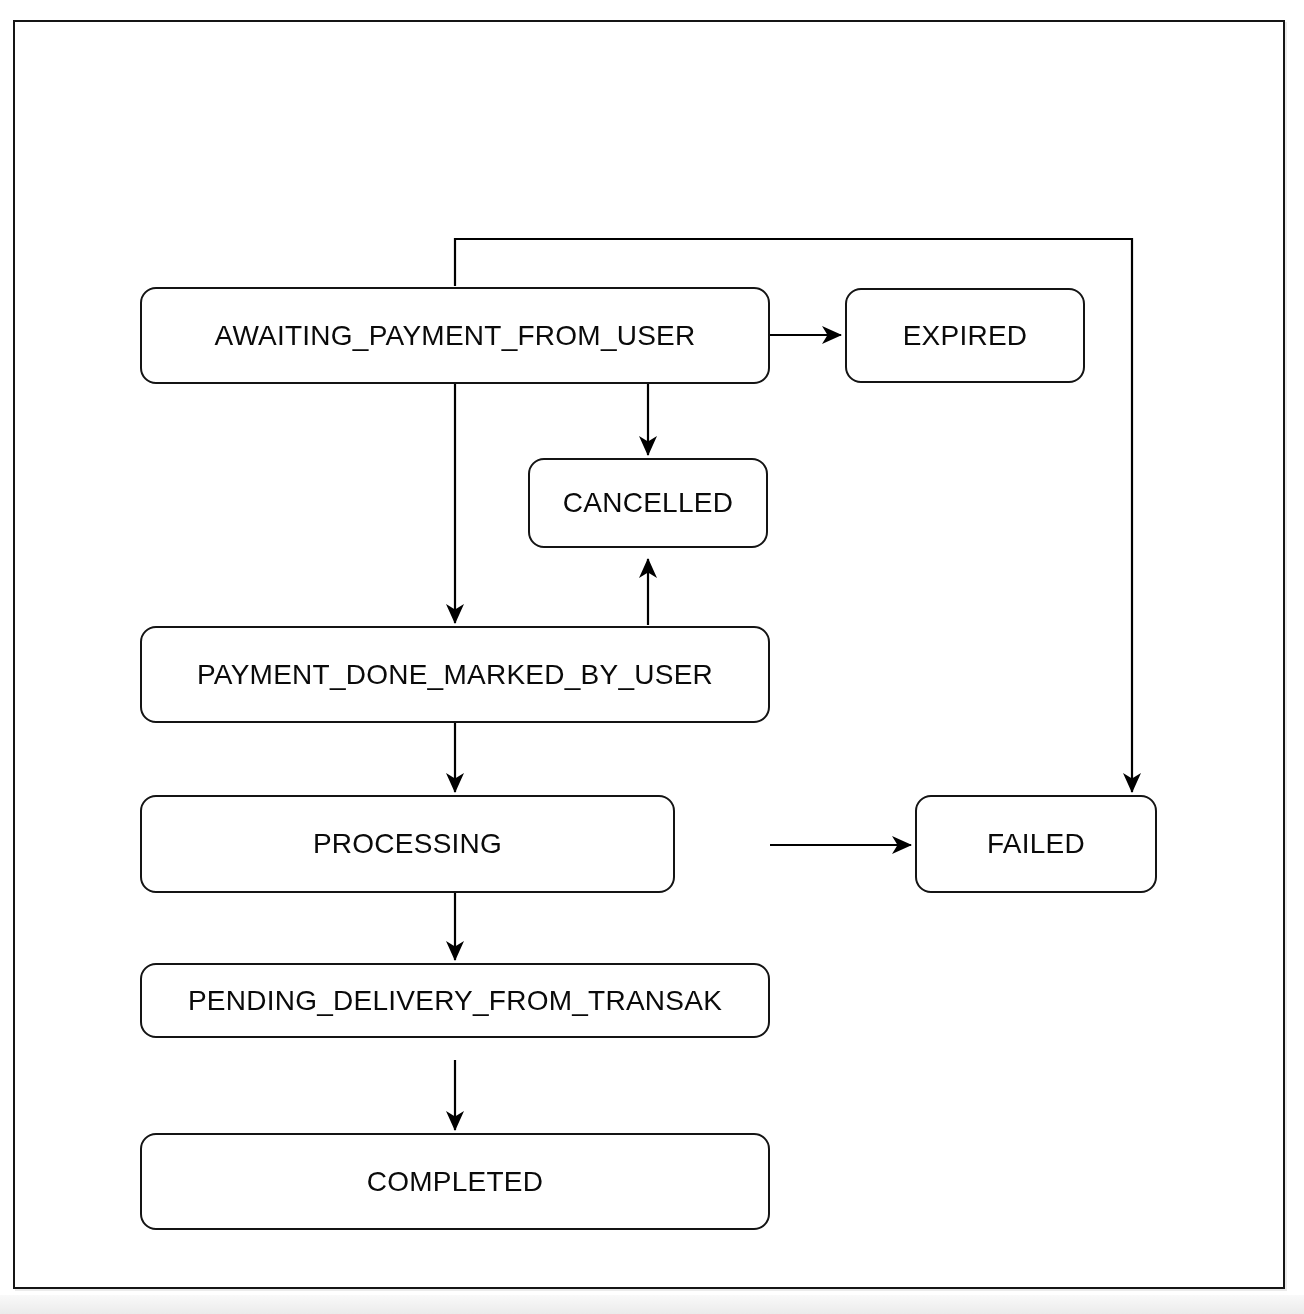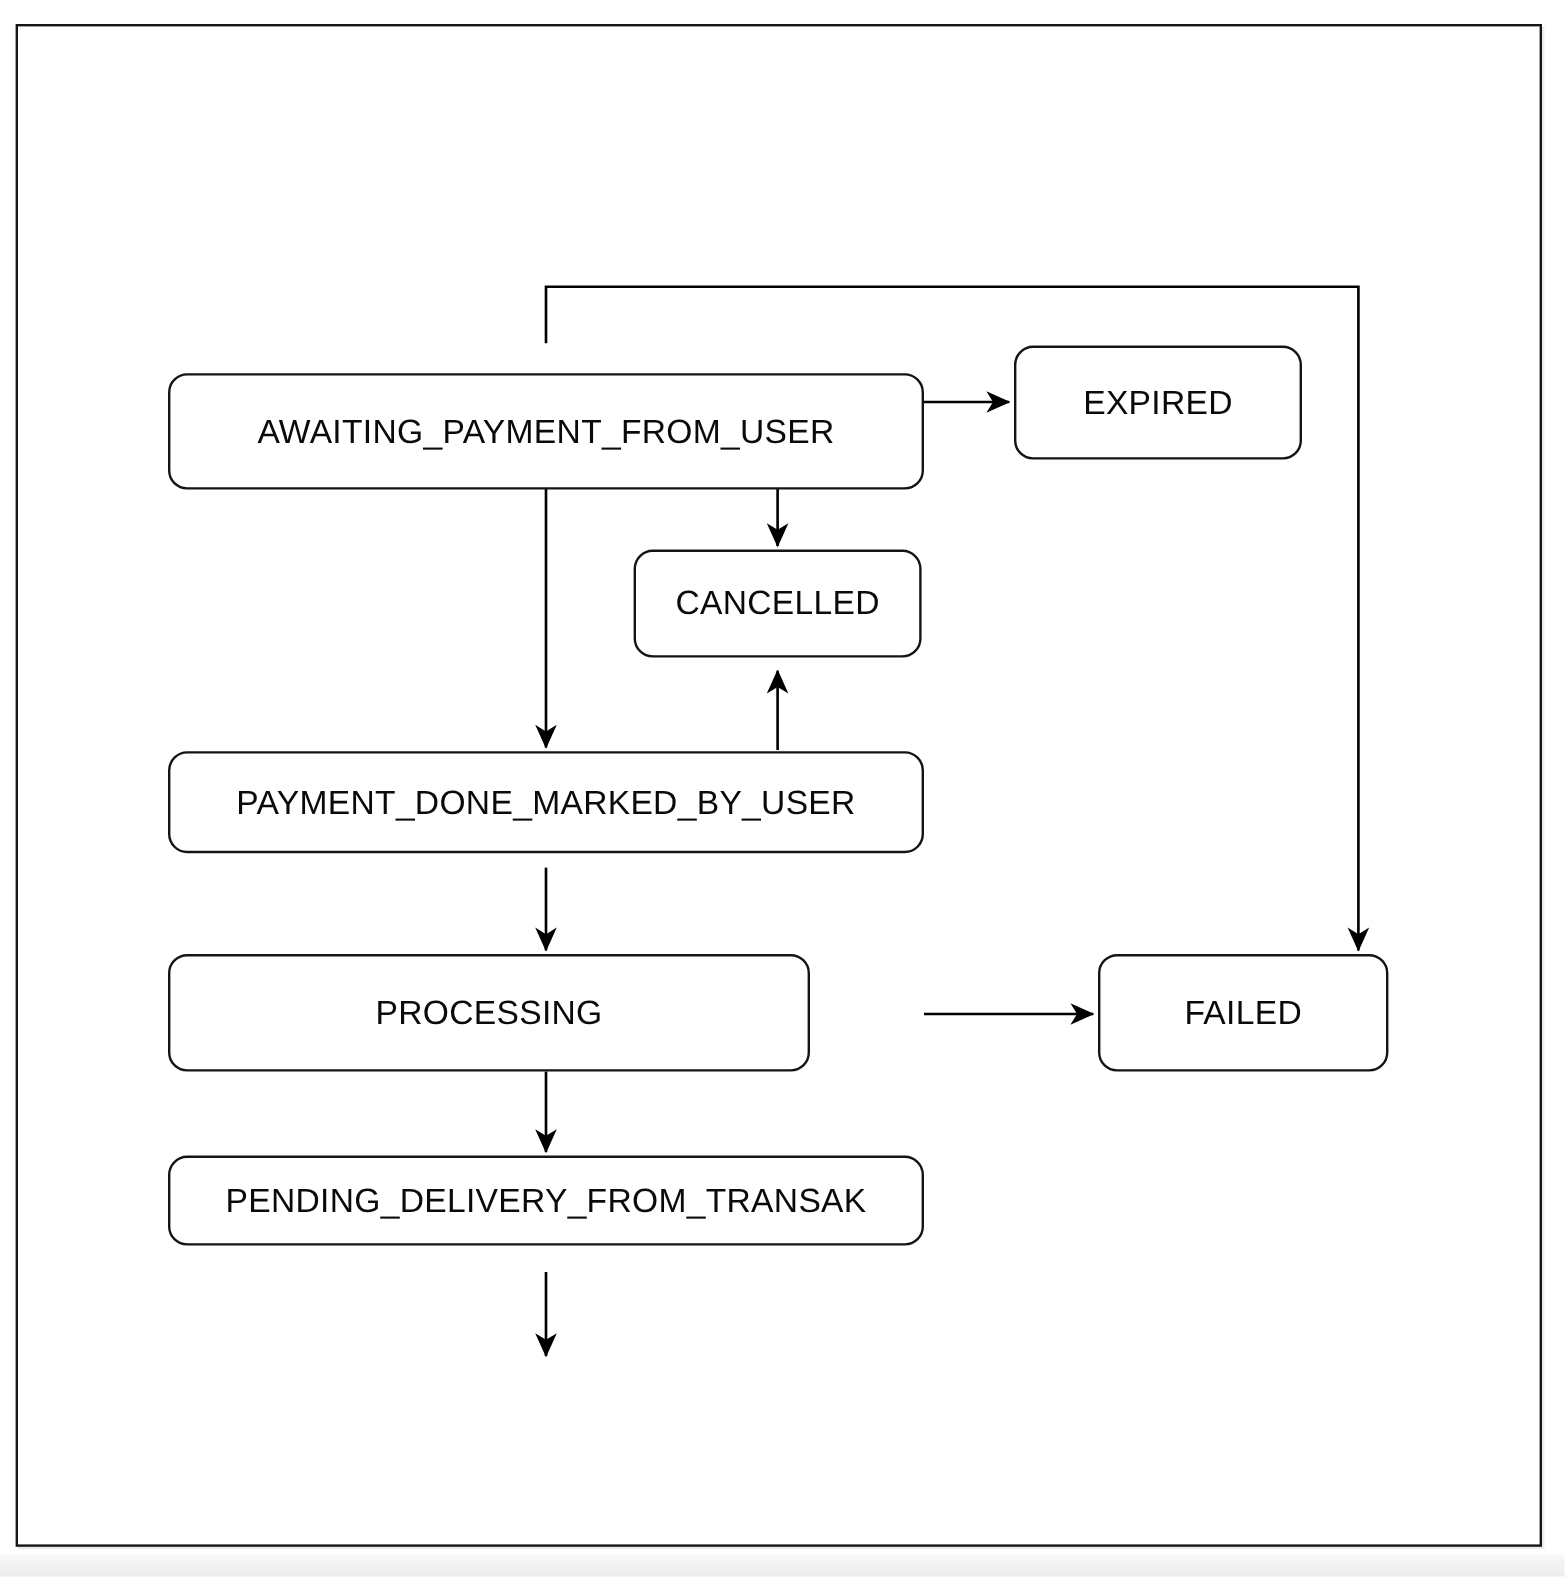--- a/index.html
+++ b/index.html
@@ -52,24 +52,24 @@
     background: #ffffff;
     display: flex;
     align-items: center;
     justify-content: center;
     font-size: 28px;
     letter-spacing: 0.25px;
     color: #0a0a0a;
     white-space: nowrap;
     z-index: 2;
   }
-  #awaiting   { left: 140px; top: 287px;  width: 630px; height: 97px; margin-top: 24px; }
+  #awaiting   { left: 140px; top: 287px;  width: 630px; height: 97px; }
   #expired    { left: 845px; top: 288px;  width: 240px; height: 95px; }
   #cancelled  { left: 528px; top: 458px;  width: 240px; height: 90px; }
-  #payment    { left: 140px; top: 626px;  width: 630px; height: 85px; }
+  #payment    { left: 140px; top: 626px;  width: 630px; height: 97px; }
   #processing { left: 140px; top: 795px;  width: 535px; height: 98px; }
   #failed     { left: 915px; top: 795px;  width: 242px; height: 98px; }
   #pending    { left: 140px; top: 963px;  width: 630px; height: 75px; }
   #completed  { left: 140px; top: 1133px; width: 630px; height: 97px; }
   svg.edges {
     position: absolute;
     left: 0;
     top: 0;
     z-index: 1;
   }
@@ -125,16 +125,19 @@
   </div>
 
   <div class="node" id="failed">
     <span>FAILED</span>
   </div>
 
   <div class="node" id="pending">
     <span>PENDING_DELIVERY_FROM_TRANSAK</span>
   </div>
 
+  <div class="node" id="completed">
+    <span>COMPLETED</span>
+  </div>
 
   <div class="bottom-strip"></div>
 
 </div>
 
 </body></html>

